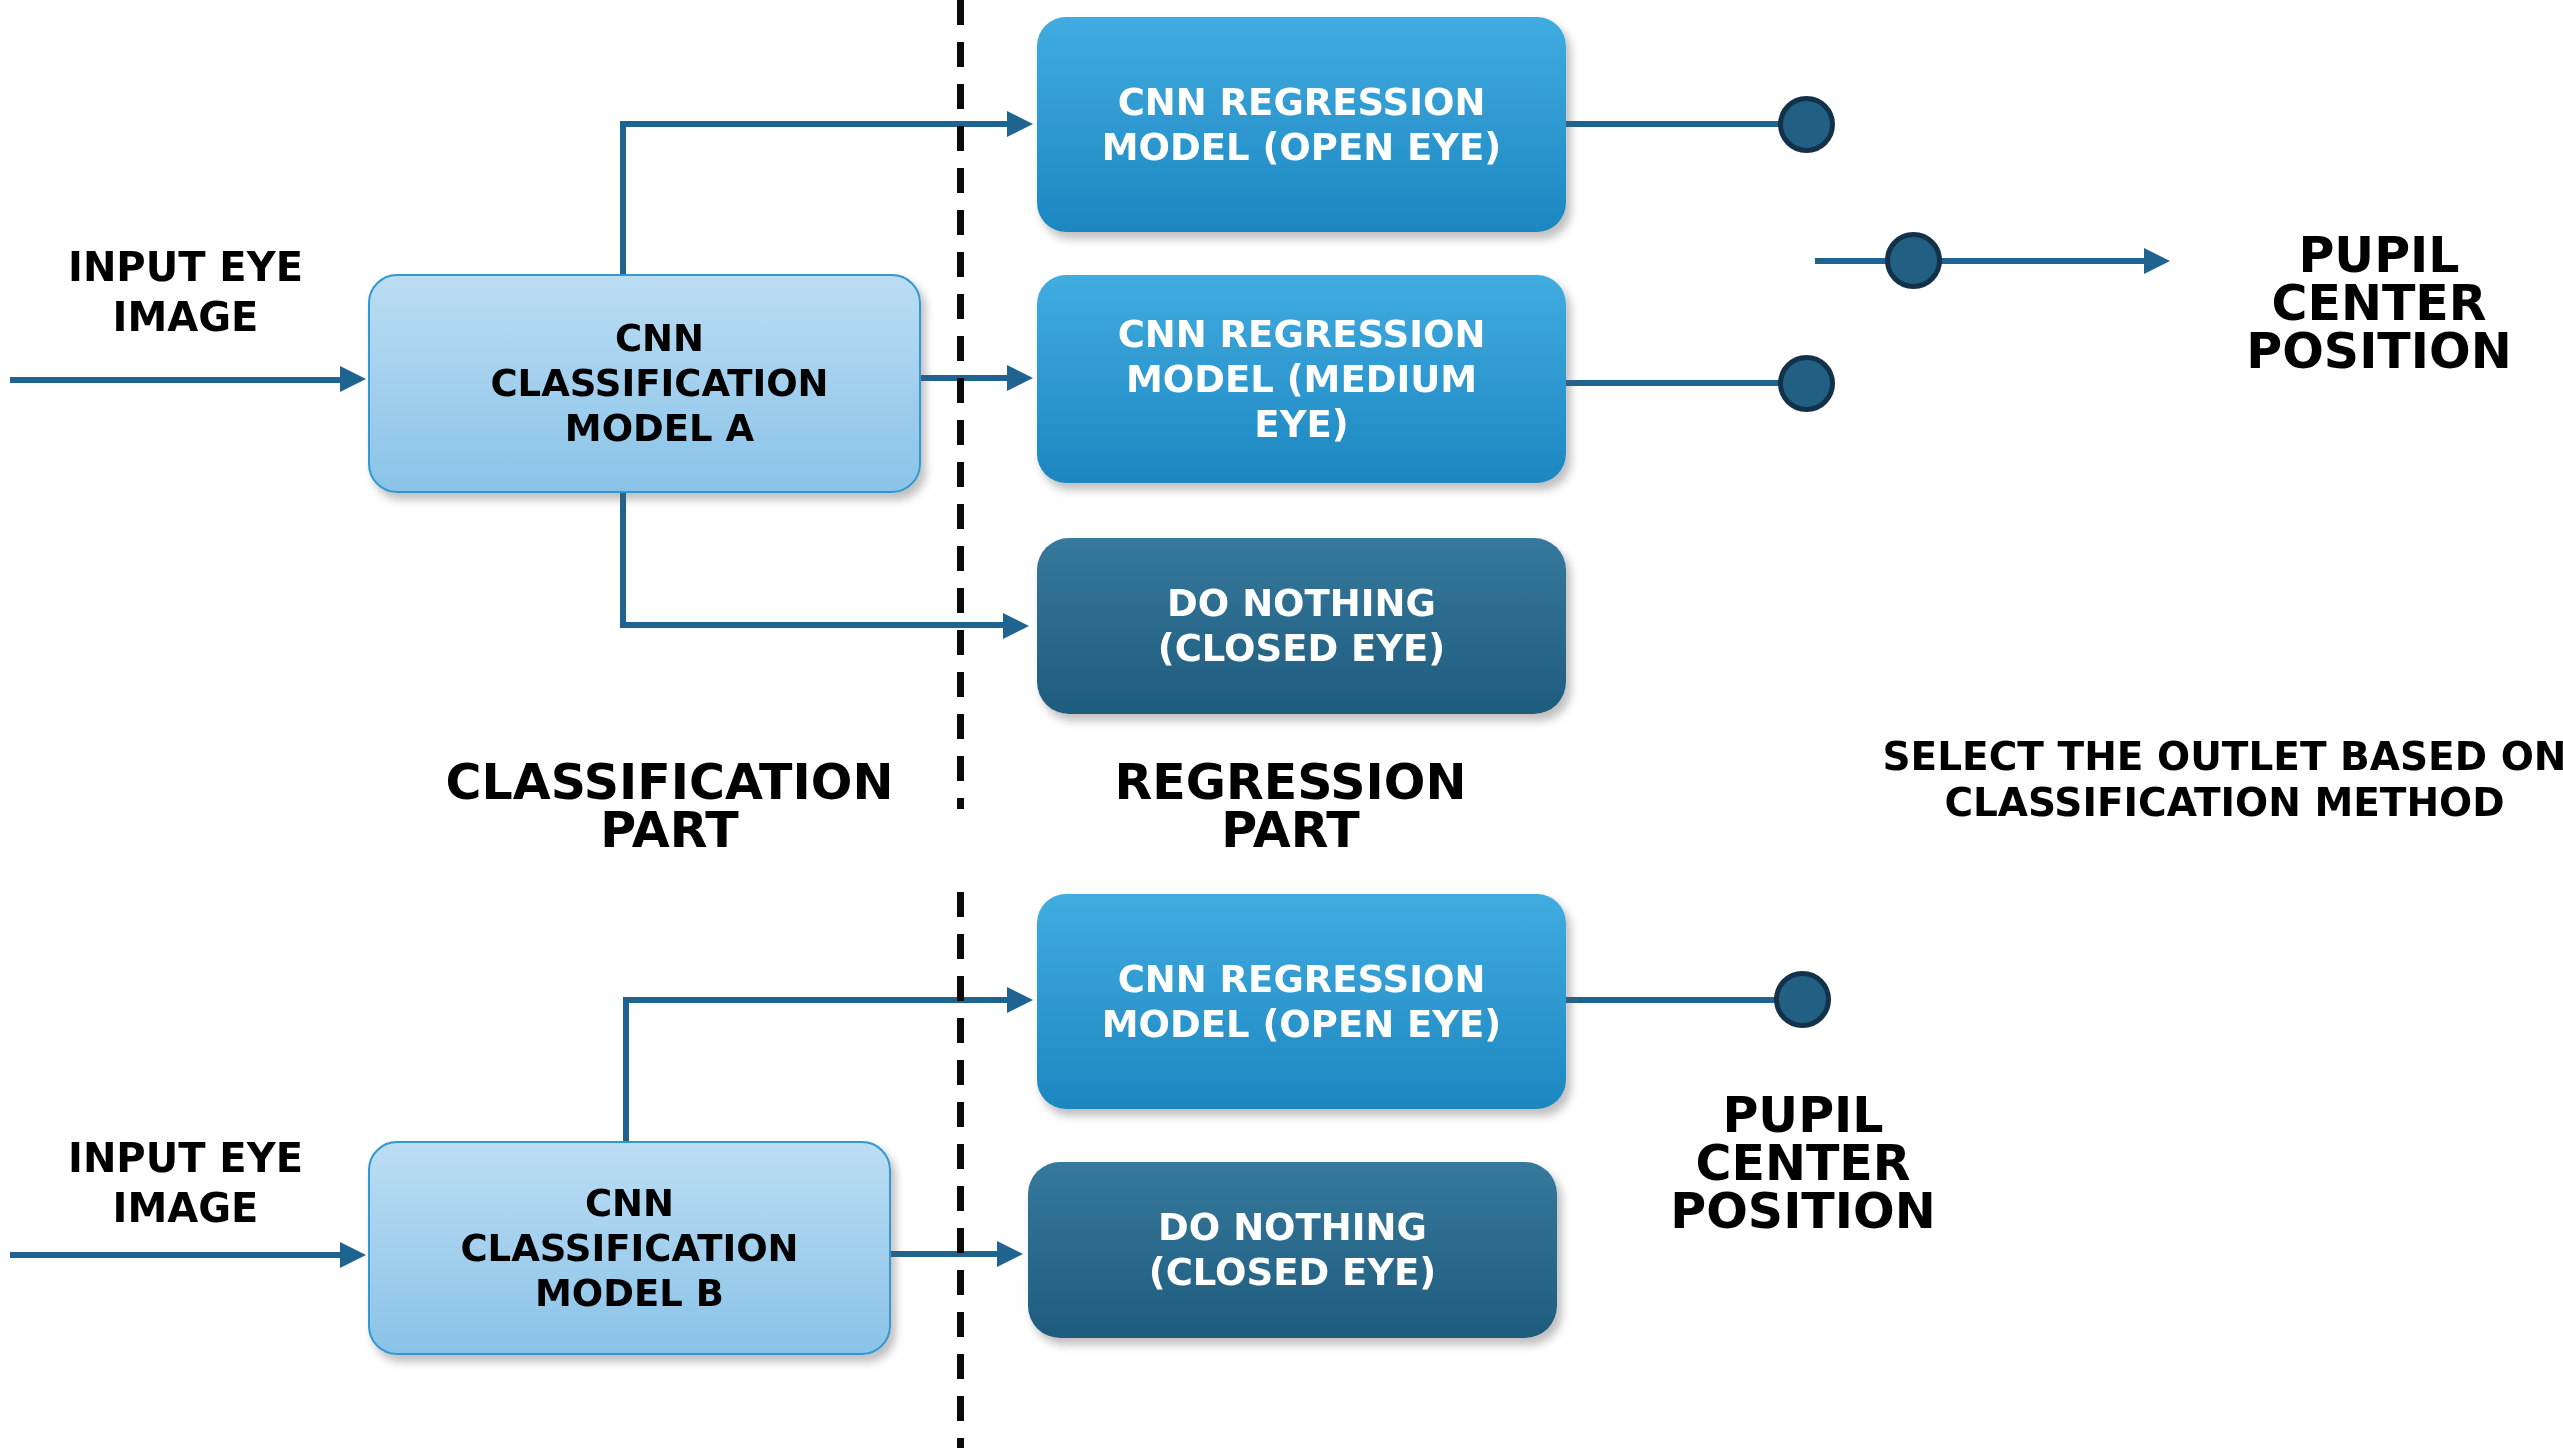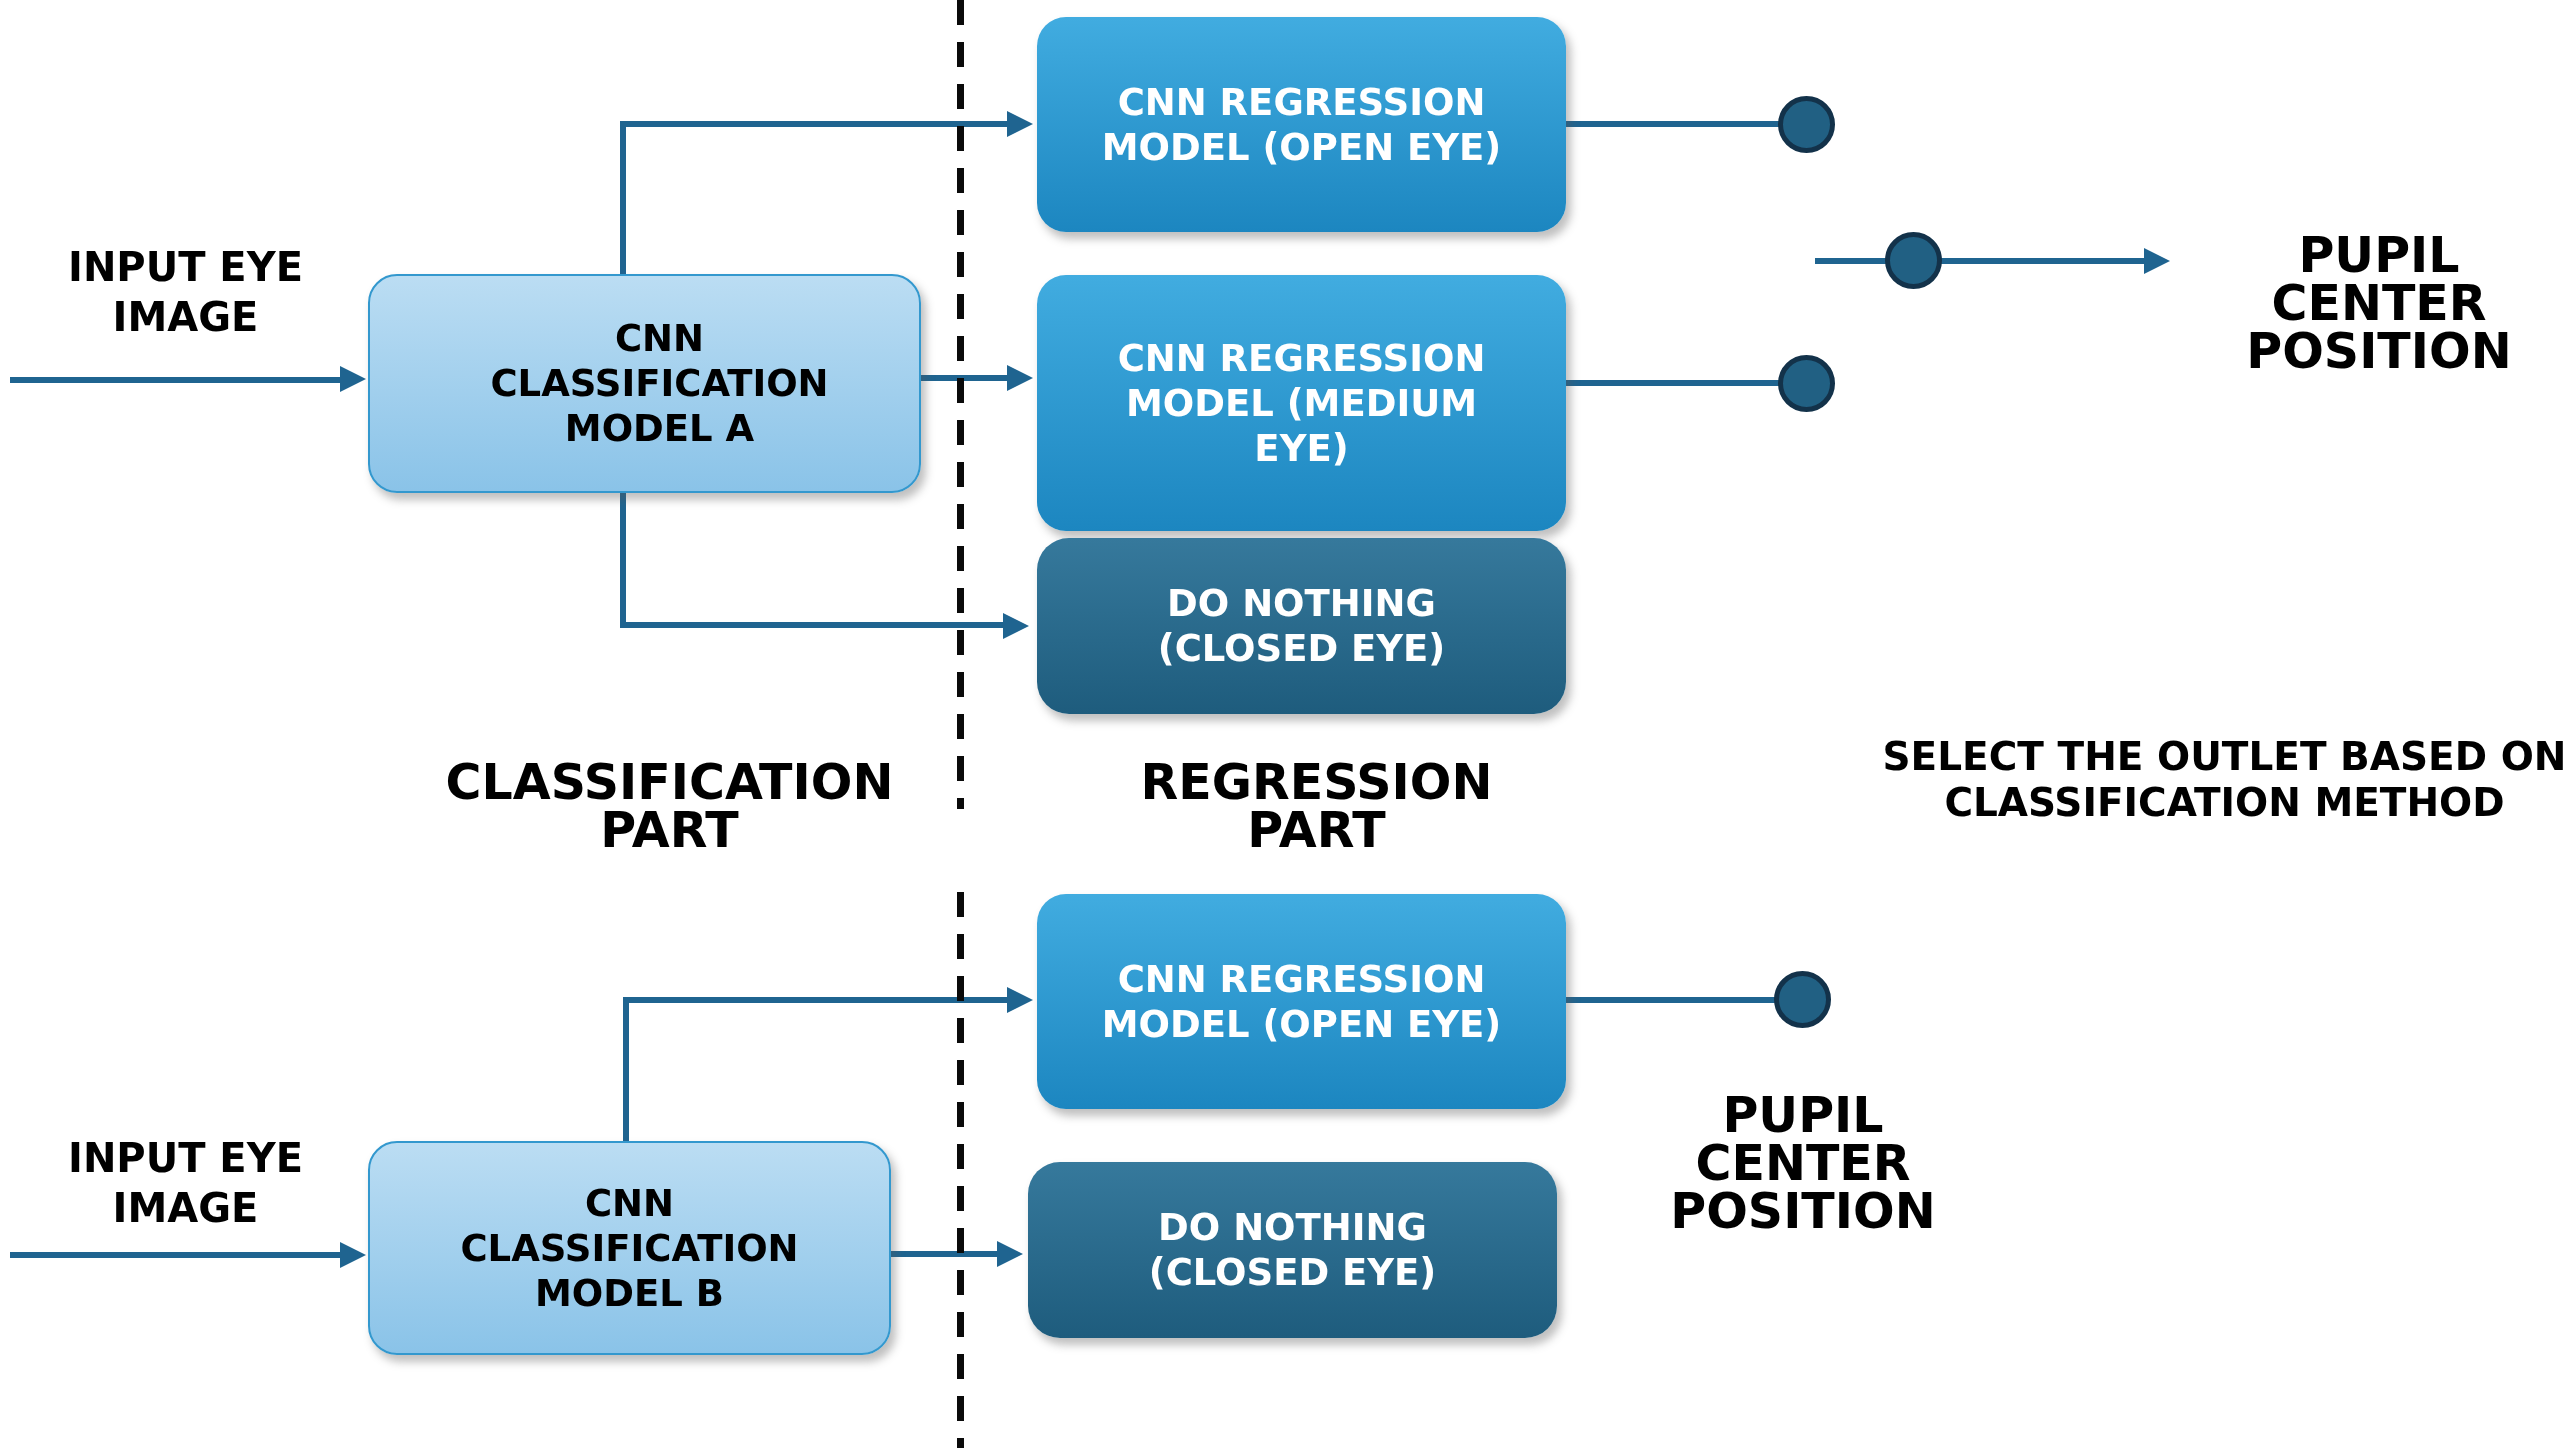--- a/index.html
+++ b/index.html
@@ -37,34 +37,34 @@
   #branch-a-top-line{left:620px;top:121px;width:387px;}
   #branch-a-top-head{left:1007px;top:111px;}
   #arr-a-medium-line{left:887px;top:375px;width:120px;}
   #arr-a-medium-head{left:1007px;top:365px;}
   #branch-a-down{left:620px;top:488px;height:140px;}
   #branch-a-bot-line{left:620px;top:622px;width:383px;}
   #branch-a-bot-head{left:1003px;top:613px;}
   #dash-top{left:957px;top:0px;height:809px;}
   #box-open-top{left:1037px;top:17px;width:529px;height:215px;}
   #box-open-top span{width:440px;}
-  #box-medium{left:1037px;top:275px;width:529px;height:256px;}
+  #box-medium{left:1037px;top:275px;width:529px;height:208px;}
   #box-medium span{width:413px;}
   #box-nothing-top{left:1037px;top:538px;width:529px;height:176px;}
   #box-nothing-top span{width:440px;}
   #out1-line{left:1566px;top:121px;width:215px;}
   #dot-open-top{left:1778px;top:96px;}
   #out2-line{left:1566px;top:380px;width:215px;}
   #dot-medium{left:1778px;top:355px;}
   #select-line{left:1815px;top:258px;width:330px;}
   #select-head{left:2144px;top:248px;}
   #dot-select{left:1885px;top:232px;}
   #lbl-pupil-top{left:2200px;top:232px;width:358px;}
   #lbl-class-part{left:408px;top:759px;width:523px;}
-  #lbl-regr-part{left:1110px;top:759px;width:413px;}
+  #lbl-regr-part{left:1084px;top:759px;width:413px;}
   #lbl-select{left:1867px;top:734px;width:715px;font-size:39px;line-height:46px;}
   
   #lbl-input-bot{left:41px;top:1133px;width:289px;font-size:40px;line-height:50px;}
   #arr-input-bot-line{left:10.3px;top:1252px;width:330px;}
   #arr-input-bot-head{left:340px;top:1242px;}
   #box-b{left:368px;top:1141px;width:519px;height:210px;}
   #box-b span{width:385px;}
   #branch-b-up{left:623px;top:1000px;height:142px;}
   #branch-b-top-line{left:623px;top:997px;width:384px;}
   #branch-b-top-head{left:1007px;top:987px;}

